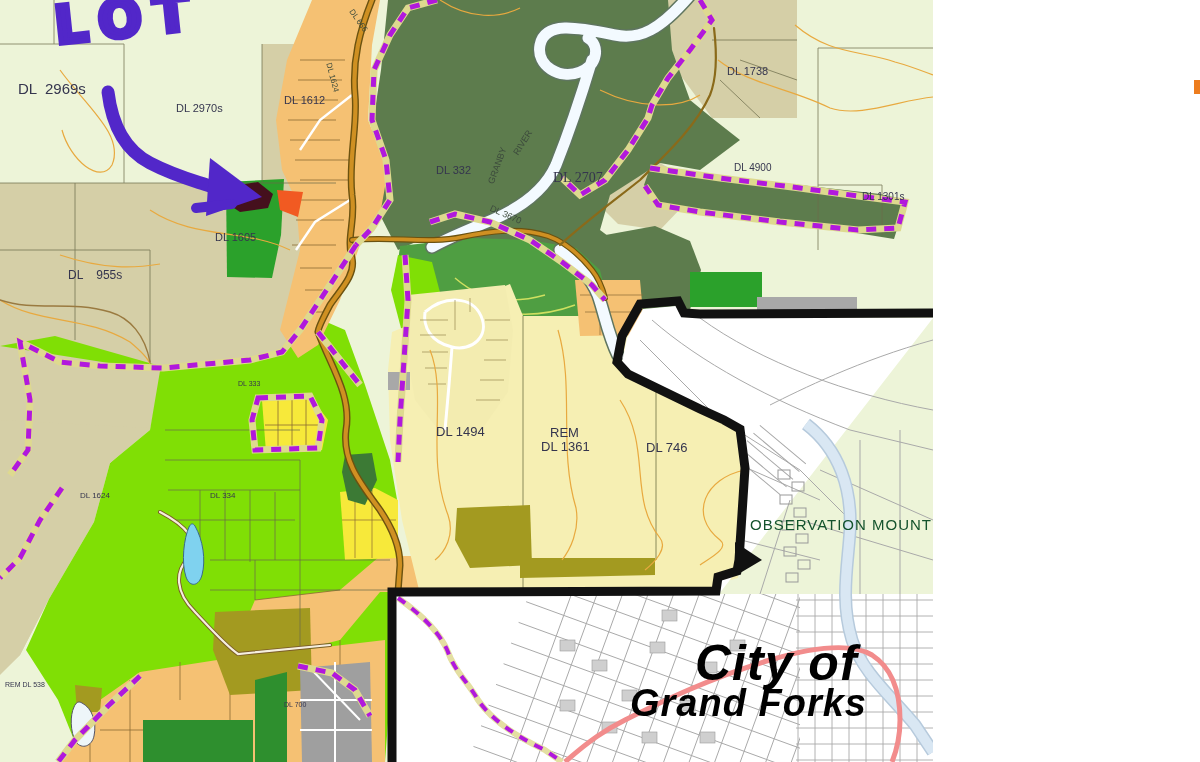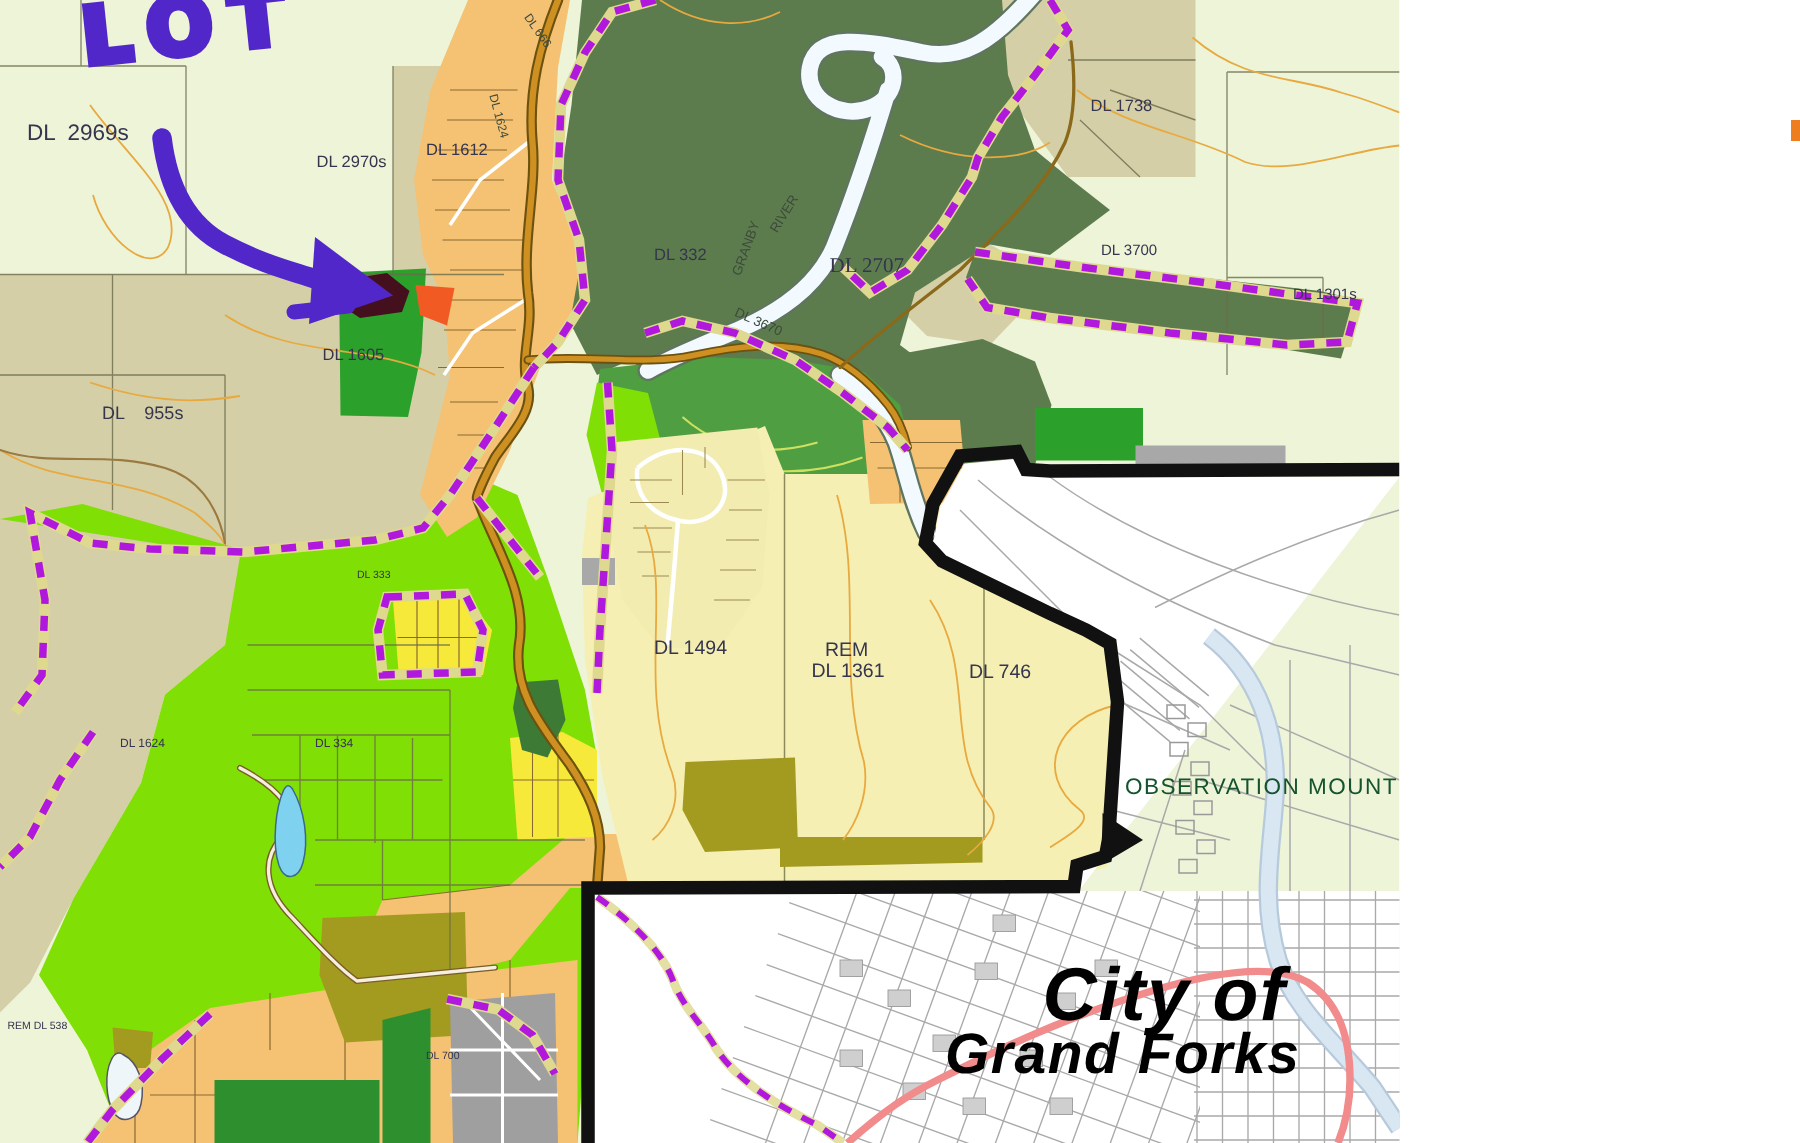--- a/index.html
+++ b/index.html
@@ -258,27 +258,27 @@
       <polygon points="210,158 262,197 206,216" fill="#5227c9"></polygon>
       <path d="M196 208 L232 204" stroke="#5227c9" stroke-width="10" stroke-linecap="round"></path>
     </g>
   </g>
 
   <rect x="1194" y="80" width="6" height="14" fill="#ed7d1e"></rect>
 </svg>
 
 <div id="labels">
       <span class="lbl" style="left: 18px; top: 81px; font-size: 15px;">DL  2969s</span>
-      <span class="lbl" style="left: 176px; top: 103px; font-size: 11px; margin-left: 35px;">DL 2970s</span>
+      <span class="lbl" style="left: 176px; top: 103px; font-size: 11px;">DL 2970s</span>
       <span class="lbl" style="left: 284px; top: 95px; font-size: 11px;">DL 1612</span>
       <span class="lbl" style="left: 215px; top: 232px; font-size: 11px;">DL 1605</span>
       <span class="lbl" style="left: 68px; top: 269px; font-size: 12px;">DL    955s</span>
       <span class="lbl" style="left: 436px; top: 165px; font-size: 11px;">DL 332</span>
       <span class="lbl" style="left: 553px; top: 171px; font-size: 14px; font-family: Liberation Serif, serif;">DL 2707</span>
-      <span class="lbl" style="left: 734px; top: 163px; font-size: 10px;">DL 3700</span>
+      <span class="lbl" style="left: 734px; top: 163px; font-size: 10px;">DL 4900</span>
       <span class="lbl" style="left: 862px; top: 192px; font-size: 10px;">DL 1301s</span>
       <span class="lbl" style="left: 727px; top: 66px; font-size: 11px;">DL 1738</span>
       <span class="lbl lbl-rot" style="left: 487px; top: 182px; font-size: 9px; transform: rotate(-70deg);">GRANBY</span>
       <span class="lbl lbl-rot" style="left: 512px; top: 152px; font-size: 9px; transform: rotate(-58deg);">RIVER</span>
       <span class="lbl lbl-rot" style="left: 492px; top: 204px; font-size: 9px; transform: rotate(24deg);">DL 3670</span>
       <span class="lbl lbl-rot" style="left: 332px; top: 62px; font-size: 8px; transform: rotate(75deg);">DL 1624</span>
       <span class="lbl lbl-rot" style="left: 354px; top: 8px; font-size: 8px; transform: rotate(55deg);">DL 666</span>
       <span class="lbl" style="left: 238px; top: 380px; font-size: 7px;">DL 333</span>
       <span class="lbl" style="left: 178px; top: 492px; font-size: 8px; margin-left: 32px;">DL 334</span>
       <span class="lbl" style="left: 80px; top: 492px; font-size: 8px;">DL 1624</span>

